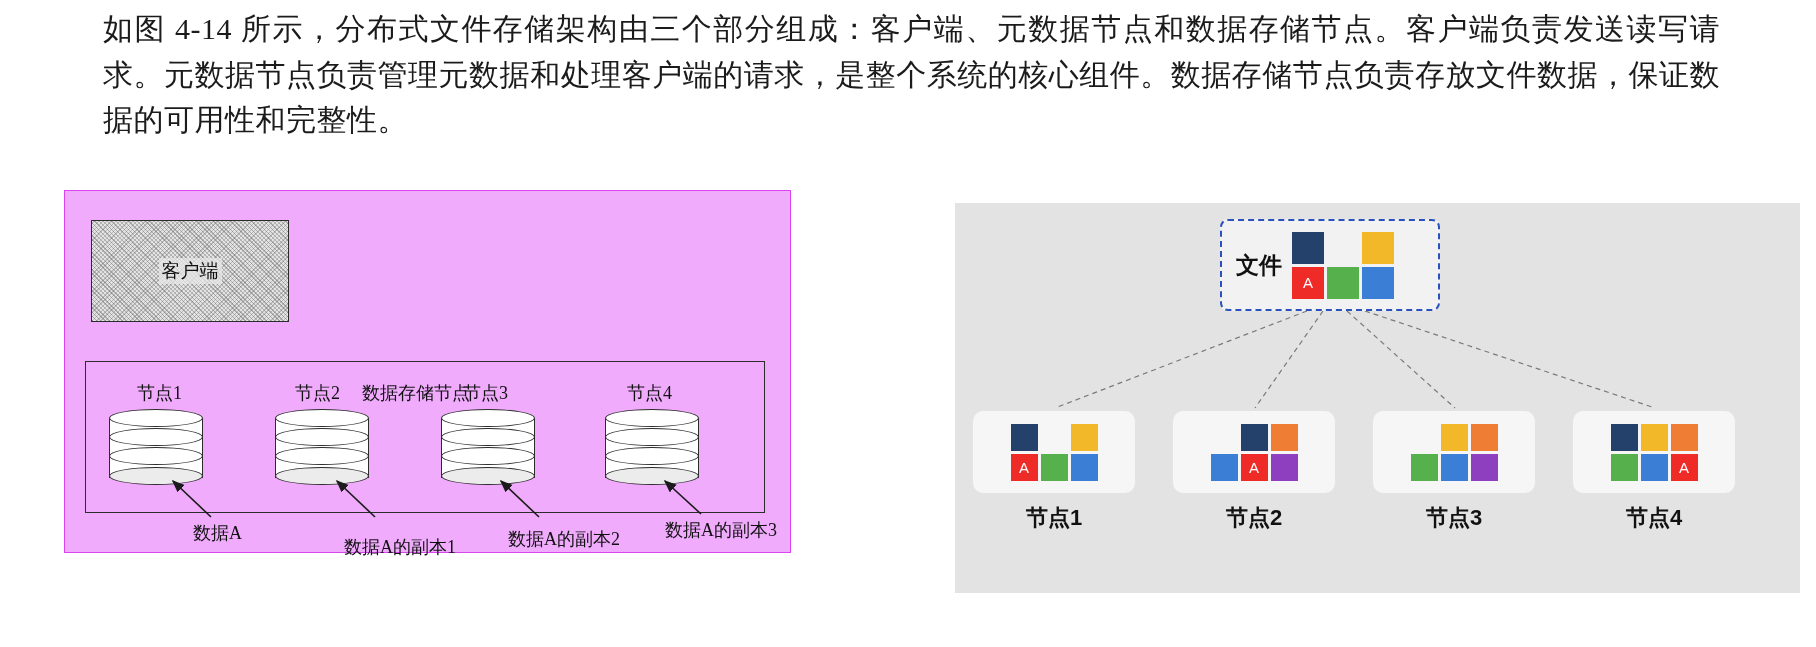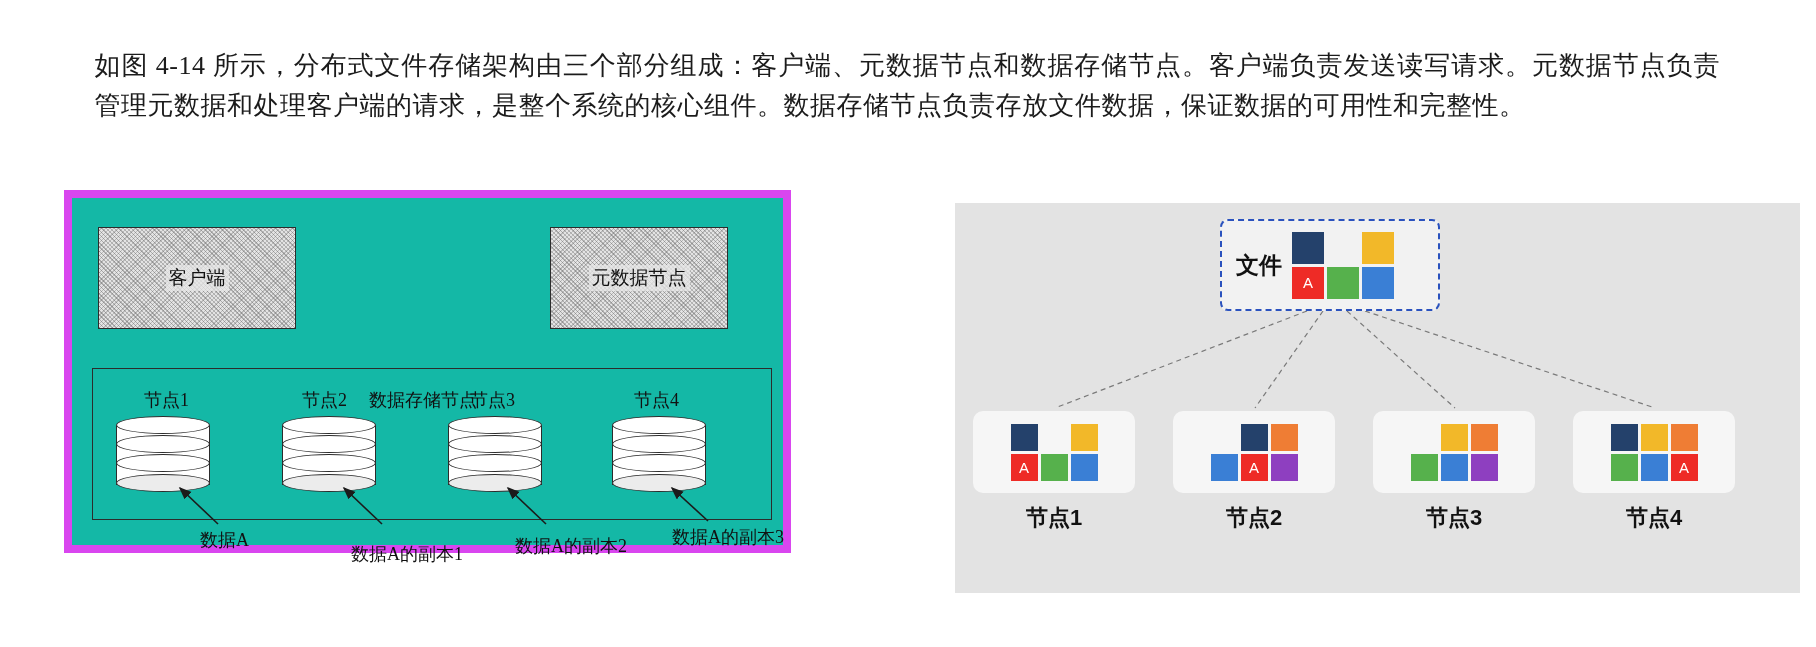--- a/index.html
+++ b/index.html
@@ -20,42 +20,41 @@
     height: 647px;
   }
 
   
   .paragraph {
     position: absolute;
     left: 0;
     top: 0;
     width: 1680px;
     padding: 6px 40px 10px 40px;
-    font-size: 26px;
+    font-size: 30px;
     line-height: 1.52;
     color: #1b1b1b;
     letter-spacing: 0.5px;
-    margin-top: 40px;
   }
   .paragraph p {
     margin: 0;
     text-align: justify;
     text-justify: inter-ideograph;
   }
   .paragraph .indent { padding-left: 2.1em; }
 
   
   .left-figure {
     position: absolute;
     left: 64px;
     top: 190px;
     width: 727px;
     height: 363px;
-    border: 8px solid #d946ef;
-    background: #14b8a6;
+    border: 1px solid #d946ef;
+    background: #f0abfc;
     box-sizing: border-box;
     text-align: center;
   }
   .box-hatch {
     position: absolute;
     background:
       repeating-linear-gradient(45deg, rgba(90,90,90,.40) 0 1px, rgba(255,255,255,0) 1px 3px),
       repeating-linear-gradient(-45deg, rgba(90,90,90,.30) 0 1px, rgba(255,255,255,0) 1px 3px),
       #e3e3e3;
     border: 1.5px solid #2c2c2c;
@@ -230,23 +229,20 @@
   <div class="paragraph">
     <p class="indent">如图 4-14 所示，分布式文件存储架构由三个部分组成：客户端、元数据节点和数据存储节点。客户端负责发送读写请求。元数据节点负责管理元数据和处理客户端的请求，是整个系统的核心组件。数据存储节点负责存放文件数据，保证数据的可用性和完整性。</p>
   </div>
 
   <div class="left-figure">
 
     <div class="box-hatch client-box">
       <span>客户端</span>
     </div>
 
-    <div class="box-hatch meta-box">
-      <span>元数据节点</span>
-    </div>
 
     <div class="storage-box"></div>
     <div class="storage-title">数据存储节点</div>
 
     <div class="node-label" style="left:72px;  top:190px;">节点1</div>
     <div class="node-label" style="left:230px; top:190px;">节点2</div>
     <div class="node-label" style="left:398px; top:190px;">节点3</div>
     <div class="node-label" style="left:562px; top:190px;">节点4</div>
 
     <div class="cylinder" style="left:44px;  top:218px;">

